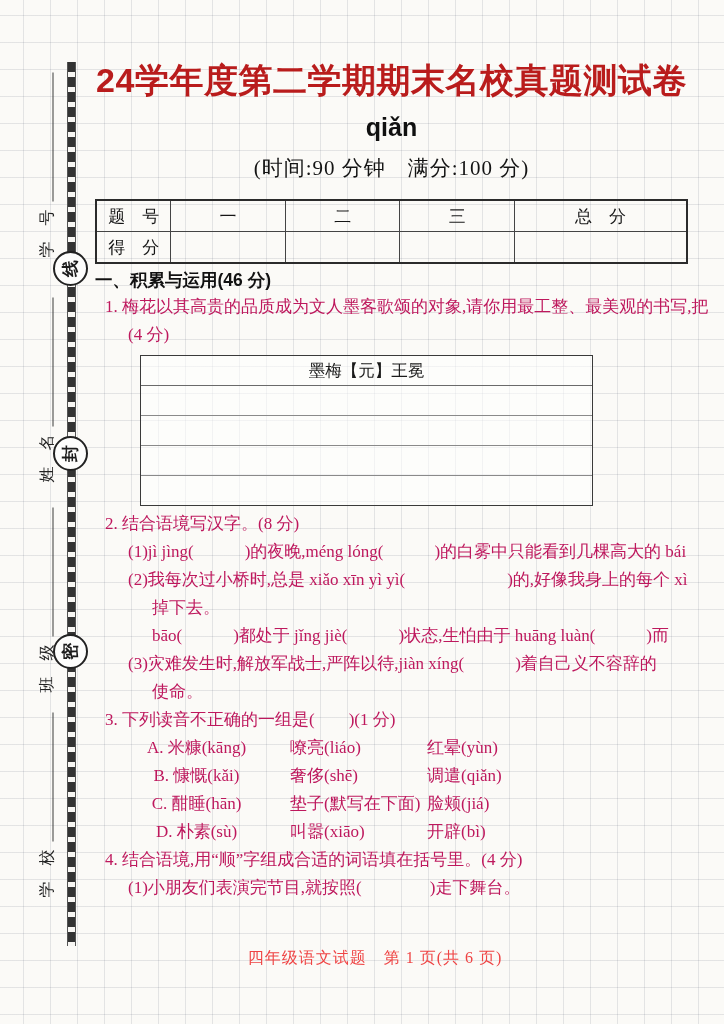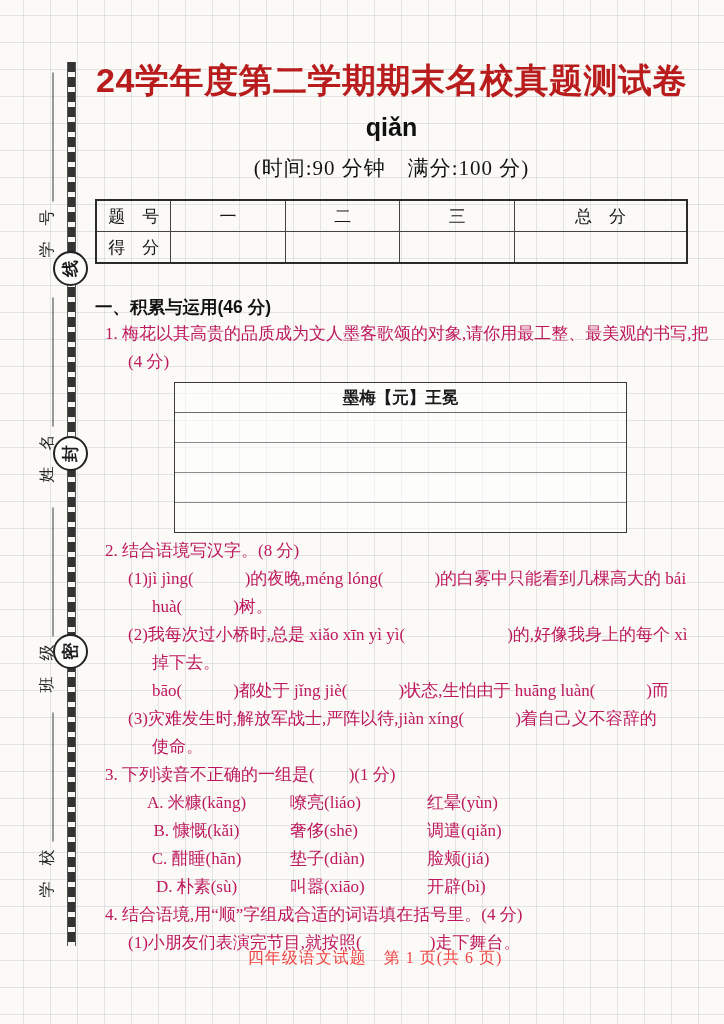--- a/index.html
+++ b/index.html
@@ -65,33 +65,33 @@
     margin-top:17px;border-collapse:collapse;width:593px;
     font-family:"Liberation Sans","DejaVu Sans",sans-serif;
     font-size:17px;color:#151515;
   }
   table.score td{
     border:1px solid #444;height:30px;text-align:center;padding:0;margin-left:29px;
   }
   table.score{border:2px solid #2b2b2b;}
   
   .sec{
-    margin-top:30px;
+    margin-top:3px;
     font-family:"Liberation Sans","DejaVu Sans",sans-serif;
     font-weight:700;font-size:17.5px;color:#111;
     line-height:26px;
   }
   .bline{font-size:17px;line-height:28px;color:#be185d;white-space:nowrap;}
   .ind1{padding-left:10px;}
   .ind2{padding-left:33px;}
   .ind3{padding-left:57px;}
   
   .poem-box{
-    margin:6px 0 4px 79px;width:451px;
-    border:1.5px solid #3a3a3a;background:rgba(255,255,255,0.55);font-weight:bold;
+    margin:6px 0 4px 45px;width:451px;
+    border:1.5px solid #3a3a3a;background:rgba(255,255,255,0.55);
   }
   .poem-box .pb-title{
     height:29px;display:flex;align-items:center;justify-content:center;
     font-size:16.5px;color:#1a1a1a;border-bottom:1px solid #6a6a6a;
   }
   .poem-box .pb-row{height:29px;border-bottom:1px solid #8a8a8a;}
   .poem-box .pb-row:last-child{border-bottom:none;}
   
   .optrow{display:flex;padding-left:8px;}
   .optrow .c1{width:187px;text-align:center;}
@@ -176,41 +176,40 @@
   <div class="poem-box">
     <div class="pb-title">墨梅【元】王冕</div>
     <div class="pb-row"></div>
     <div class="pb-row"></div>
     <div class="pb-row"></div>
     <div class="pb-row"></div>
   </div>
 
   <div class="bline ind1">2. 结合语境写汉字。(8 分)</div>
   <div class="bline ind2">(1)jì jìng(　　　)的夜晚,méng lóng(　　　)的白雾中只能看到几棵高大的 bái</div>
-  <div class="bline ind3">huà(　　　)树。</div>
   <div class="bline ind2">(2)我每次过小桥时,总是 xiǎo xīn yì yì(　　　　　　)的,好像我身上的每个 xì</div>
   <div class="bline ind3">掉下去。</div>
   <div class="bline ind3">bāo(　　　)都处于 jǐng jiè(　　　)状态,生怕由于 huāng luàn(　　　)而</div>
   <div class="bline ind2">(3)灾难发生时,解放军战士,严阵以待,jiàn xíng(　　　)着自己义不容辞的</div>
   <div class="bline ind3">使命。</div>
 
   <div class="bline ind1">3. 下列读音不正确的一组是(　　)(1 分)</div>
   <div class="bline optrow">
     <span class="c1">A. 米糠(kāng)</span>
     <span class="c2">嘹亮(liáo)</span>
     <span class="c3">红晕(yùn)</span>
   </div>
   <div class="bline optrow">
     <span class="c1">B. 慷慨(kǎi)</span>
     <span class="c2">奢侈(shē)</span>
     <span class="c3">调遣(qiǎn)</span>
   </div>
   <div class="bline optrow">
     <span class="c1">C. 酣睡(hān)</span>
-    <span class="c2">垫子(diàn)</span>
+    <span class="c2">垫子(默写在下面)</span>
     <span class="c3">脸颊(jiá)</span>
   </div>
   <div class="bline optrow">
     <span class="c1">D. 朴素(sù)</span>
     <span class="c2">叫嚣(xiāo)</span>
     <span class="c3">开辟(bì)</span>
   </div>
 
   <div class="bline ind1">4. 结合语境,用“顺”字组成合适的词语填在括号里。(4 分)</div>
   <div class="bline ind2">(1)小朋友们表演完节目,就按照(　　　　)走下舞台。</div>

